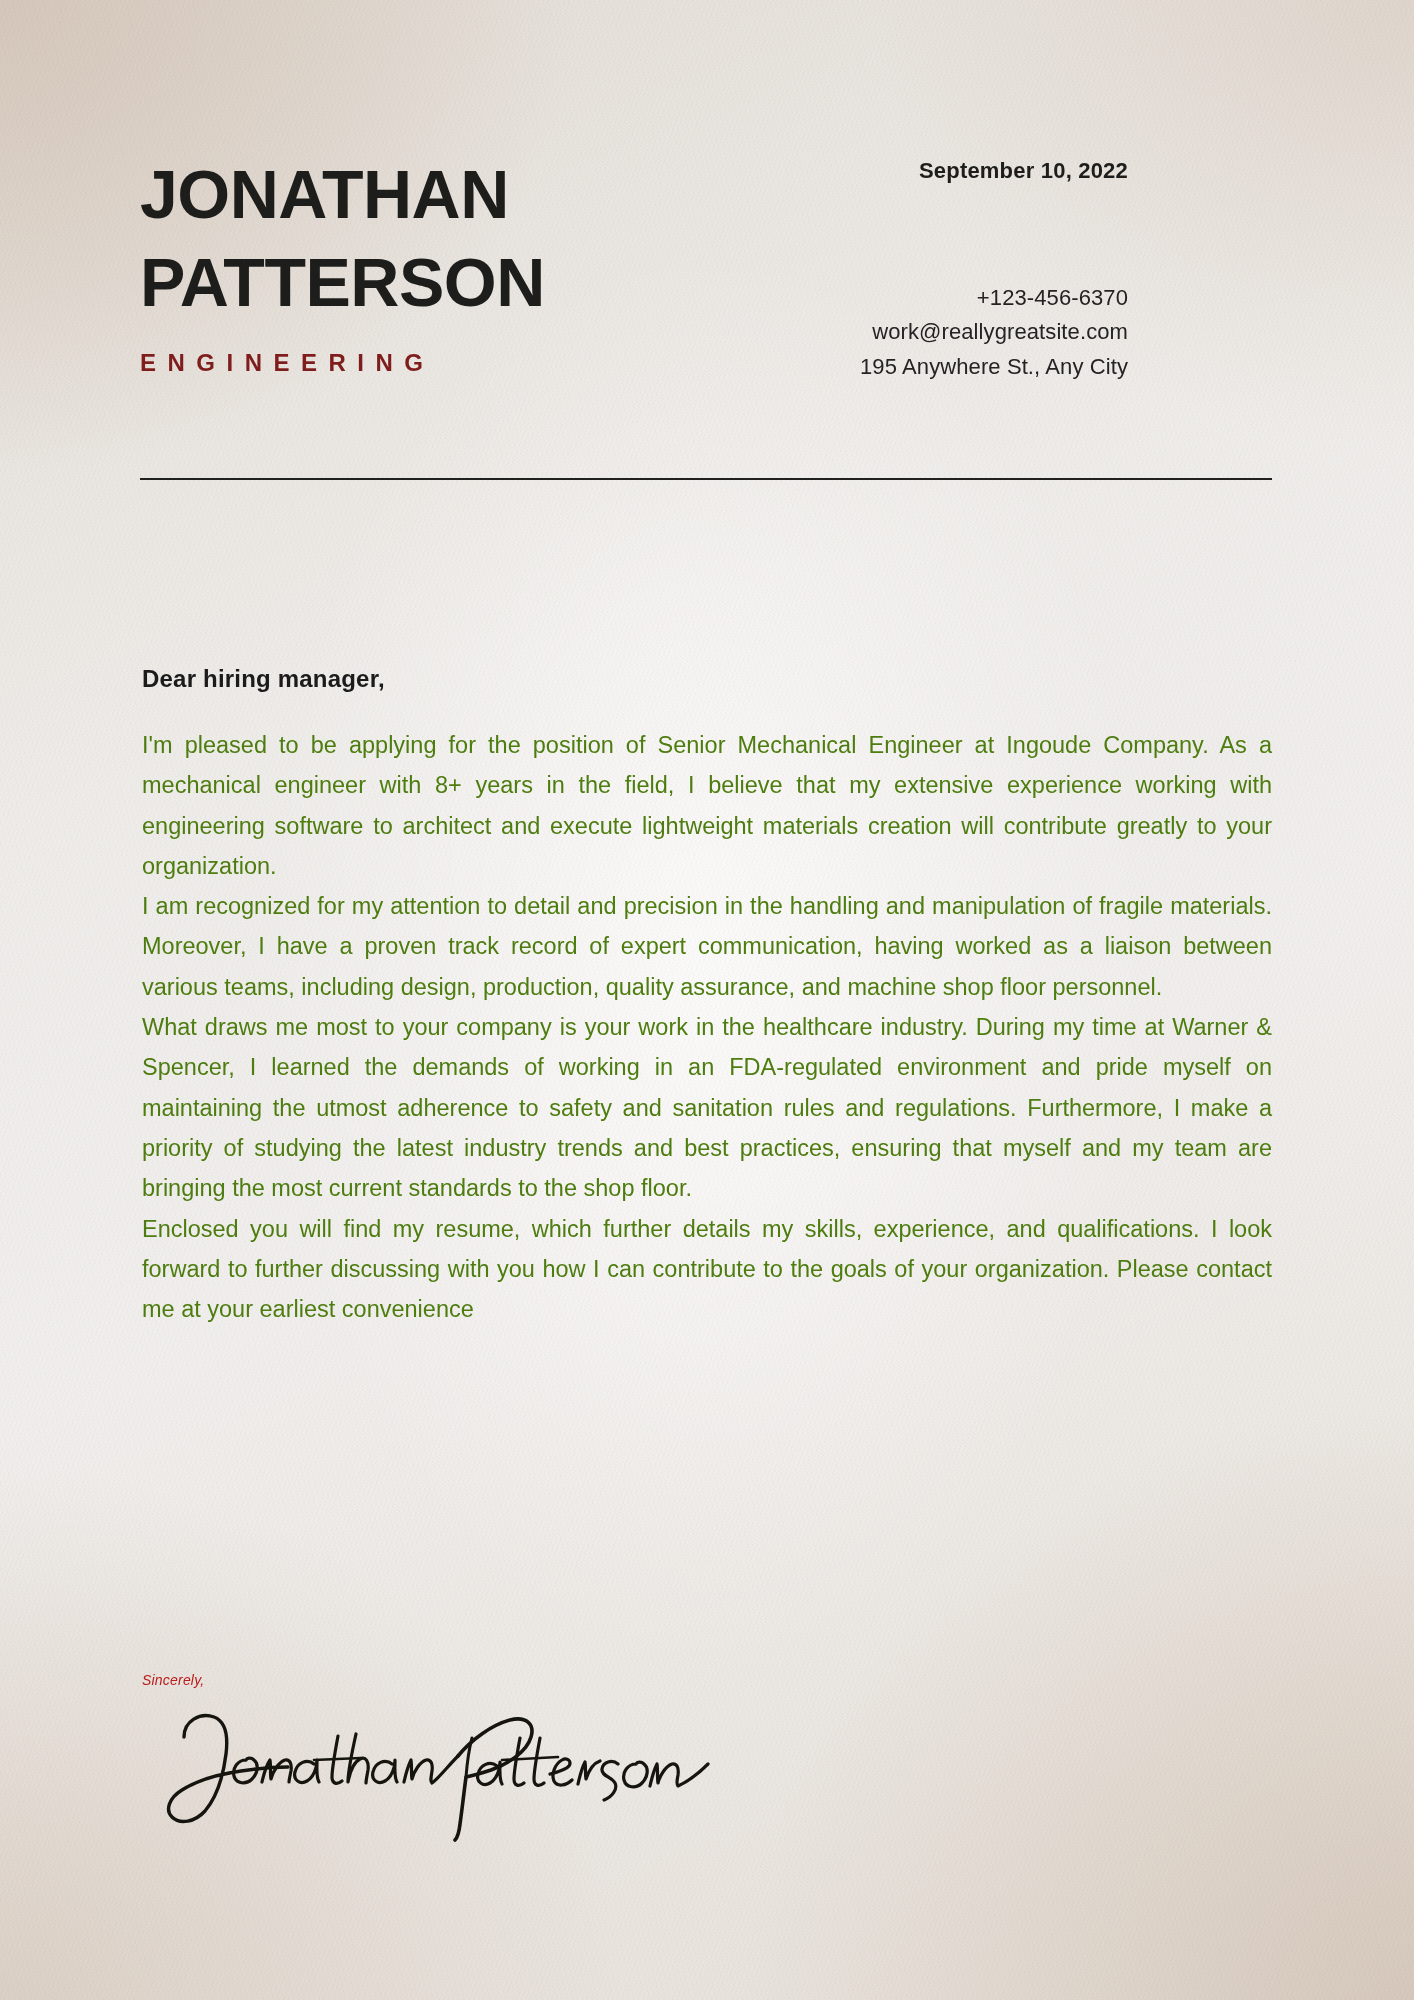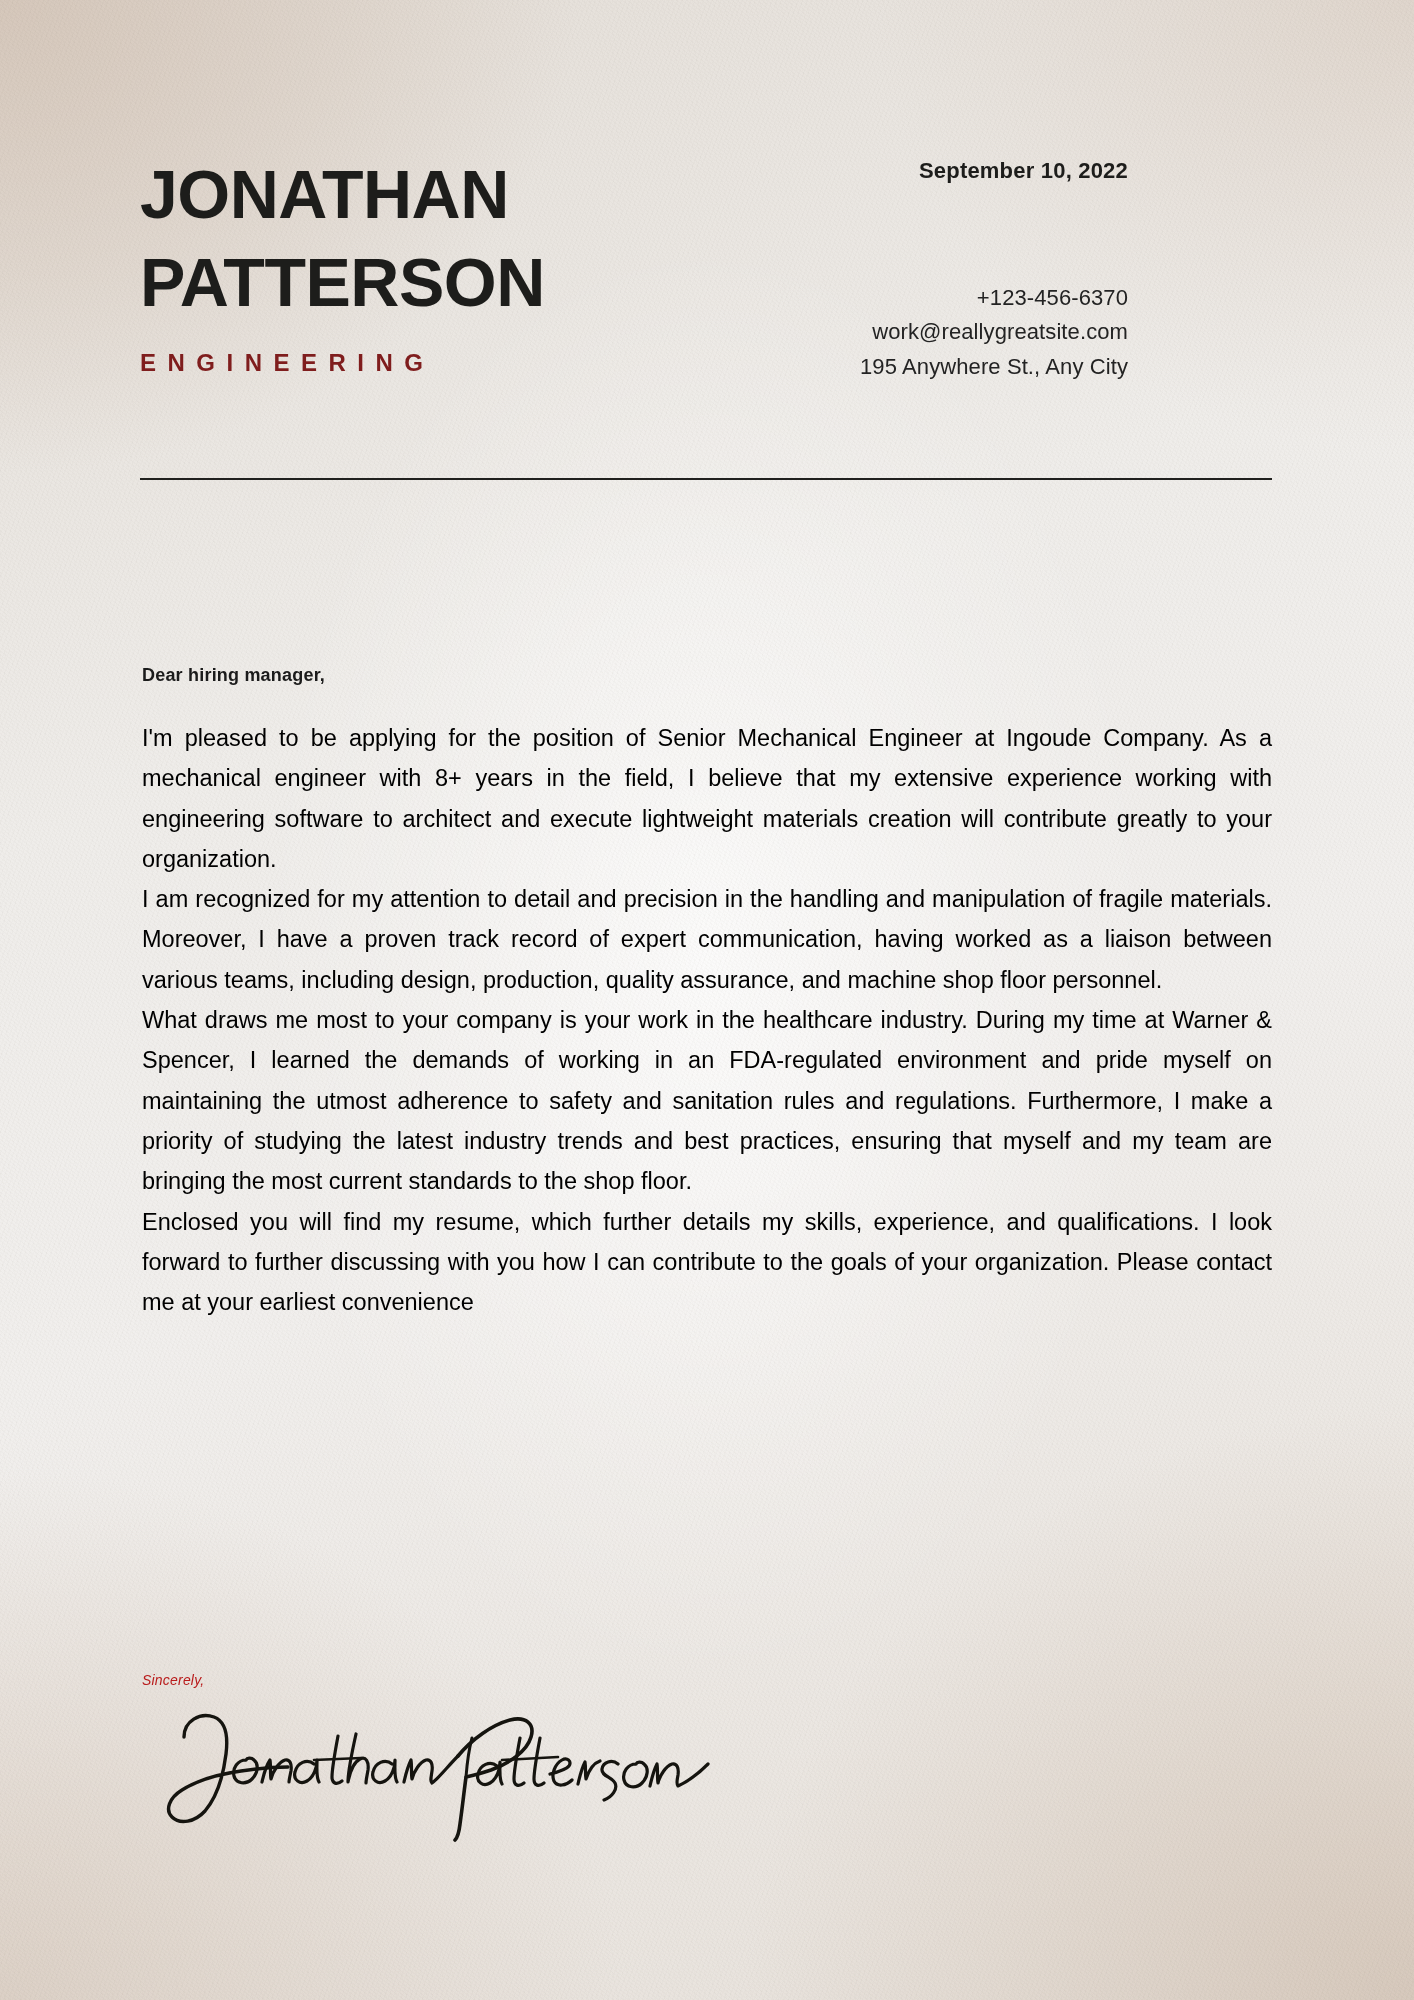--- a/index.html
+++ b/index.html
@@ -112,33 +112,33 @@
 
   
   .letter {
     position:absolute;
     left:142px;
     width:1130px;
     top:665px;
   }
 
   .salutation {
-    font-size:18px;
+    font-size:24px;
     font-weight:bold;
     color:#1b1b1b;
     letter-spacing:0.2px;
     margin-bottom:32px;
   }
 
   .letter p.para {
     font-size:23.5px;
     line-height:40.3px;
     text-align:justify;
     text-justify:inter-word;
-    color:#000000;
+    color:#4d7c0f;
     margin:0;
   }
 
   
   .signoff {
     position:absolute;
     left:142px;
     top:1672px;
     width:700px;
   }

